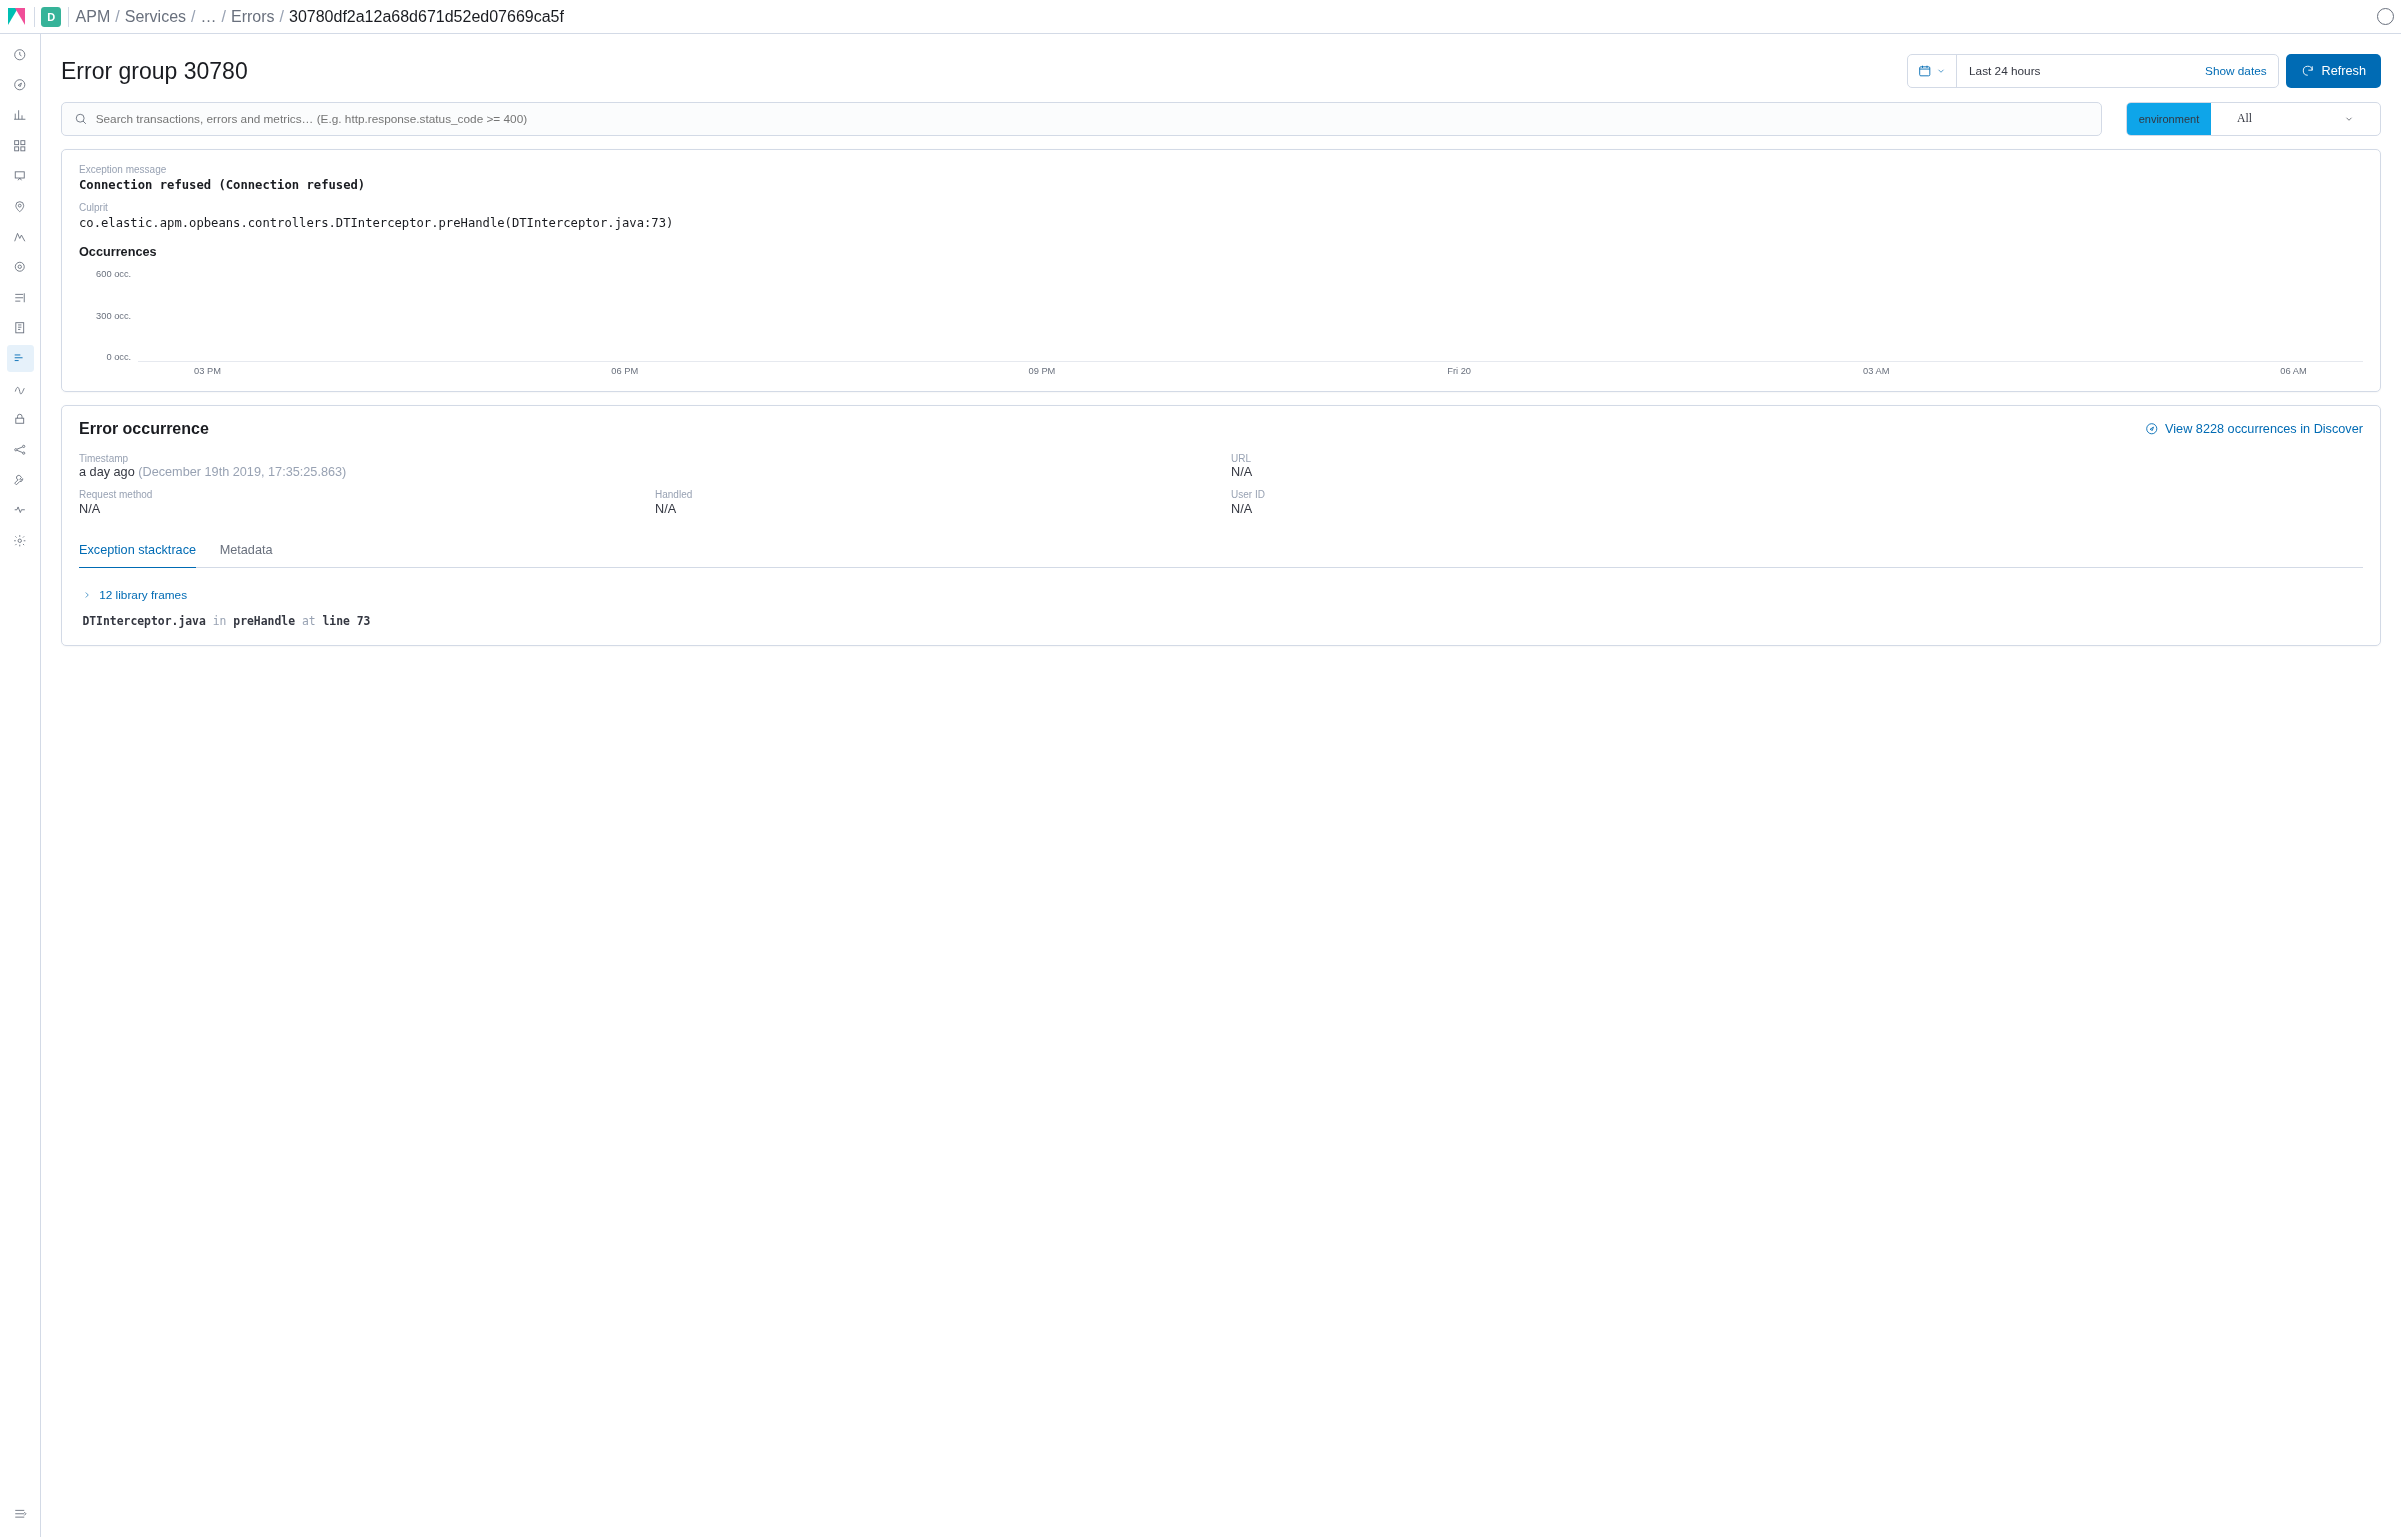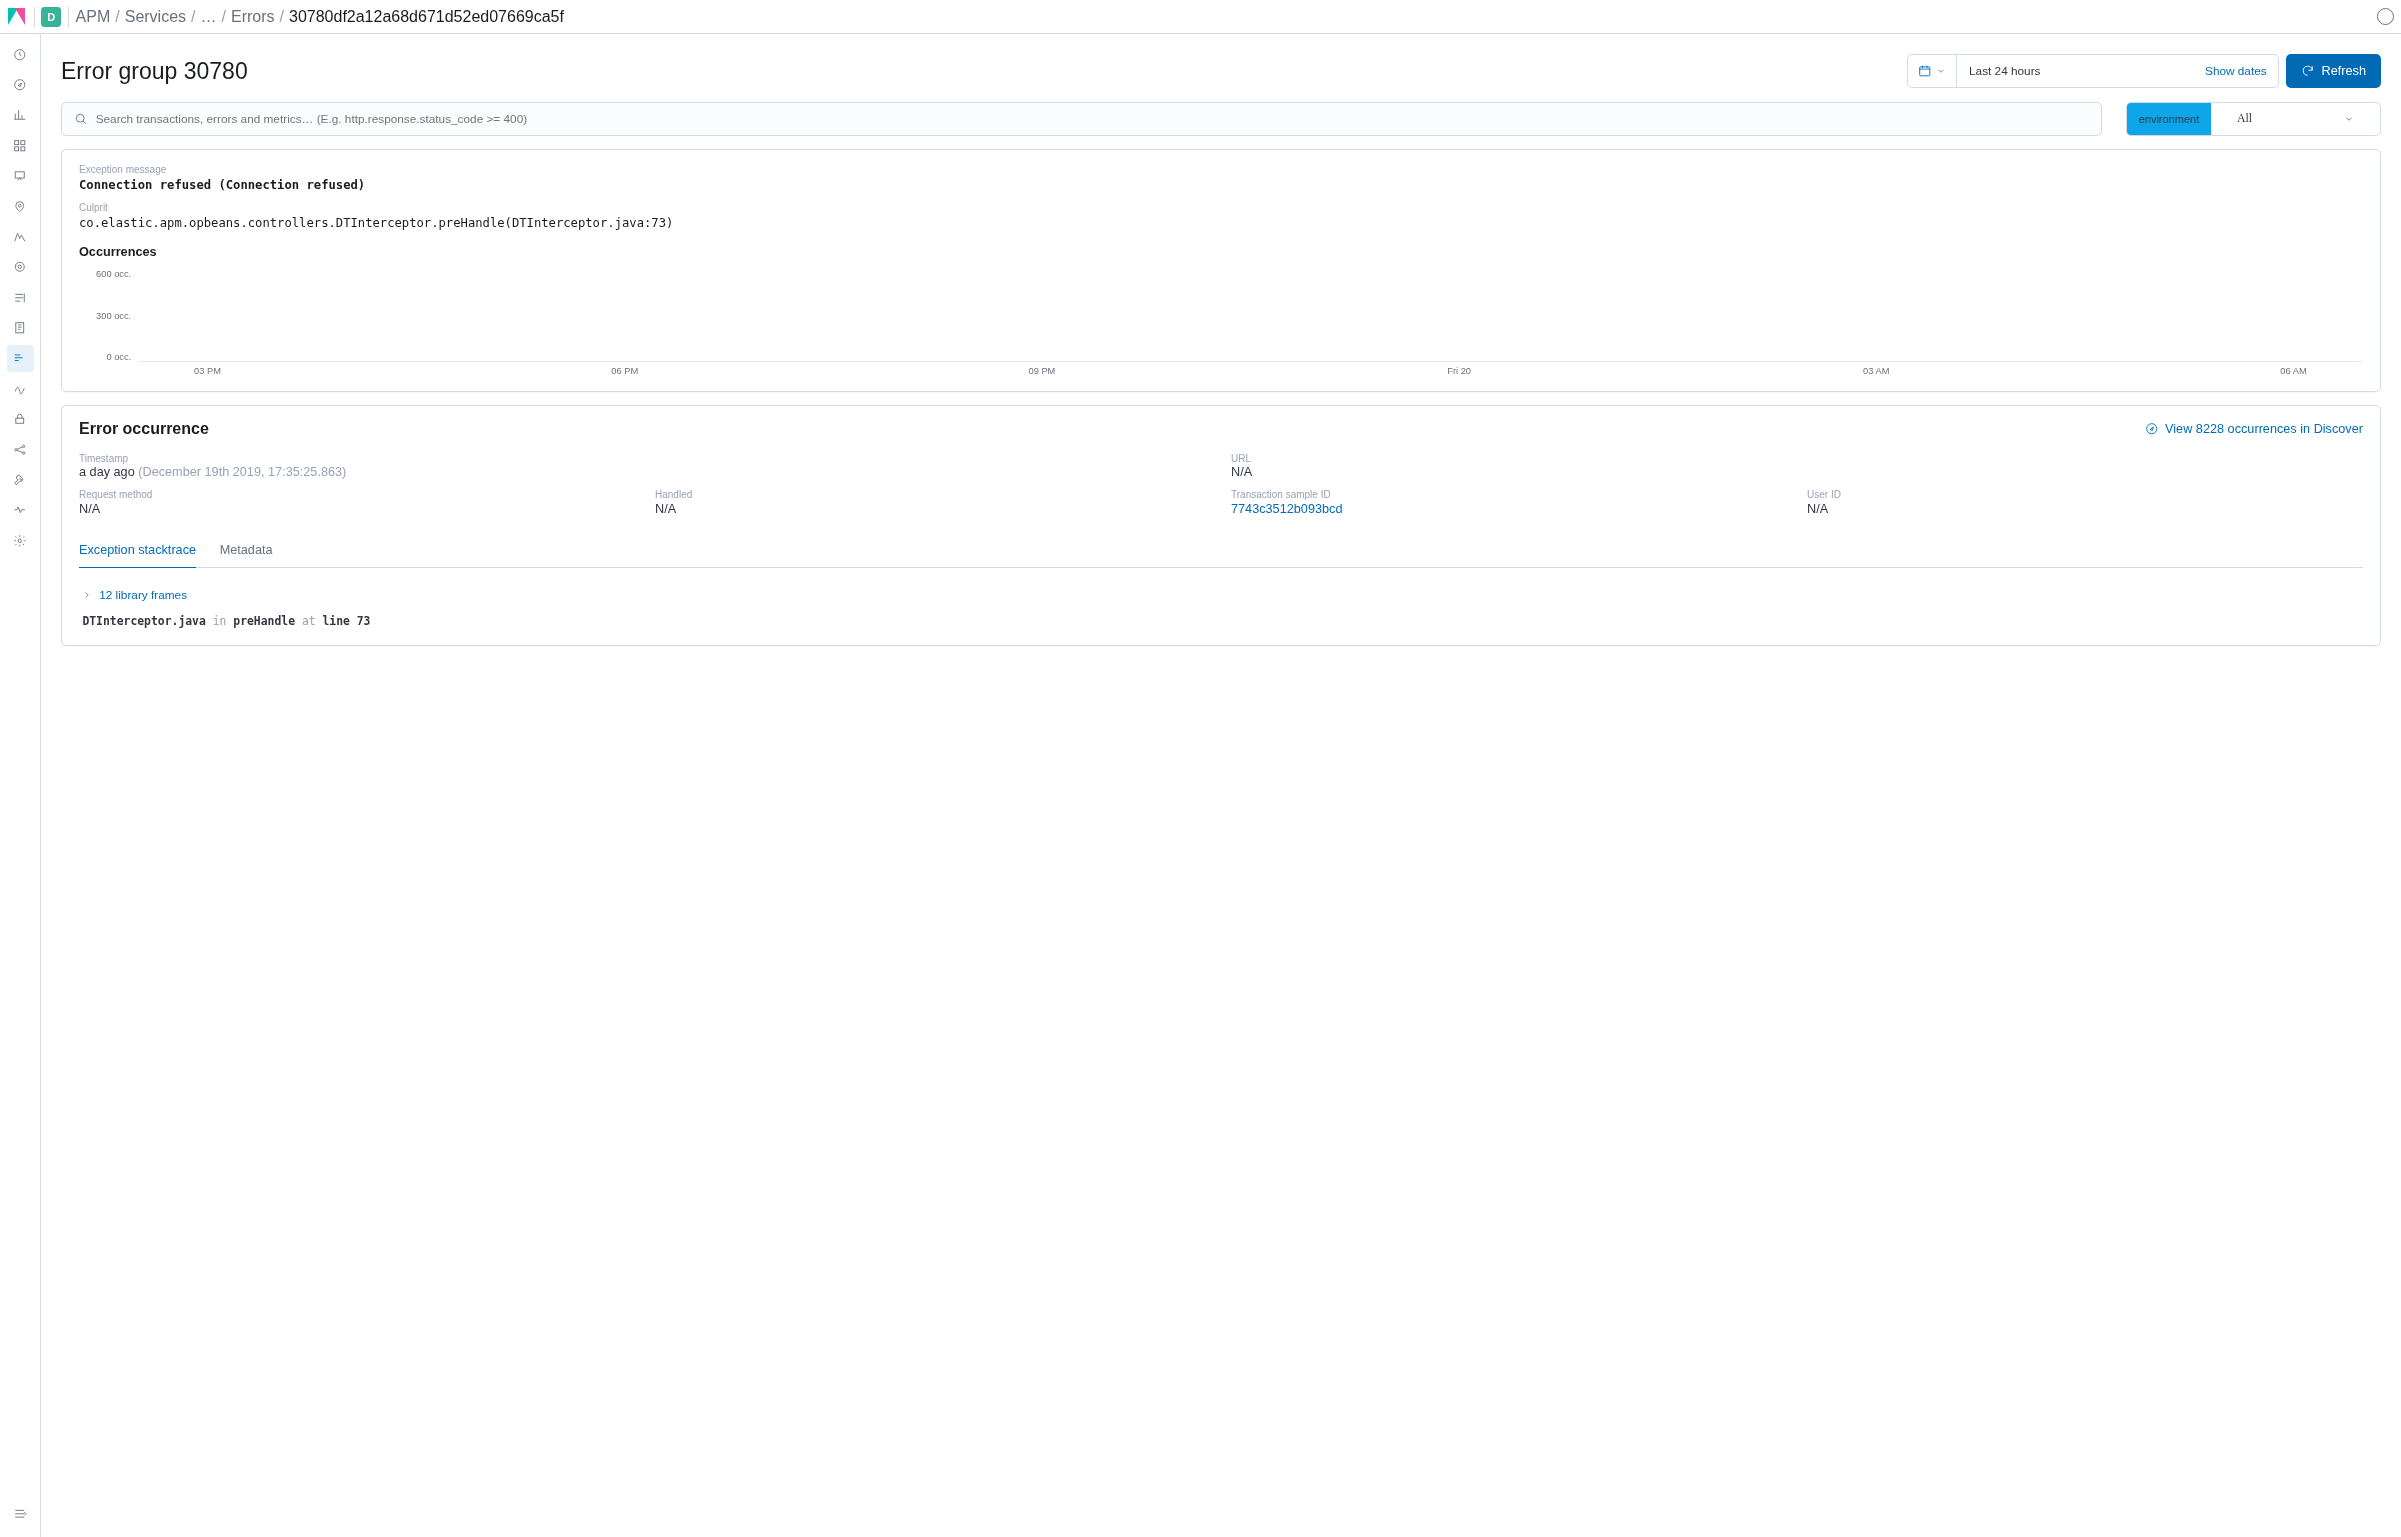--- a/index.html
+++ b/index.html
@@ -448,24 +448,20 @@
       <div class="occ-grid-4">
         <div>
           <div class="field-label">Request method</div>
           <div class="occ-val">N/A</div>
         </div>
         <div>
           <div class="field-label">Handled</div>
           <div class="occ-val">N/A</div>
         </div>
         <div>
-          <div class="field-label">Transaction sample ID</div>
-          <div class="occ-val"><a class="occ-link-inline">7743c3512b093bcd</a></div>
-        </div>
-        <div>
           <div class="field-label">User ID</div>
           <div class="occ-val">N/A</div>
         </div>
       </div>
 
       <div class="tabs">
         <div class="tab active">Exception stacktrace</div>
         <div class="tab">Metadata</div>
       </div>
 

